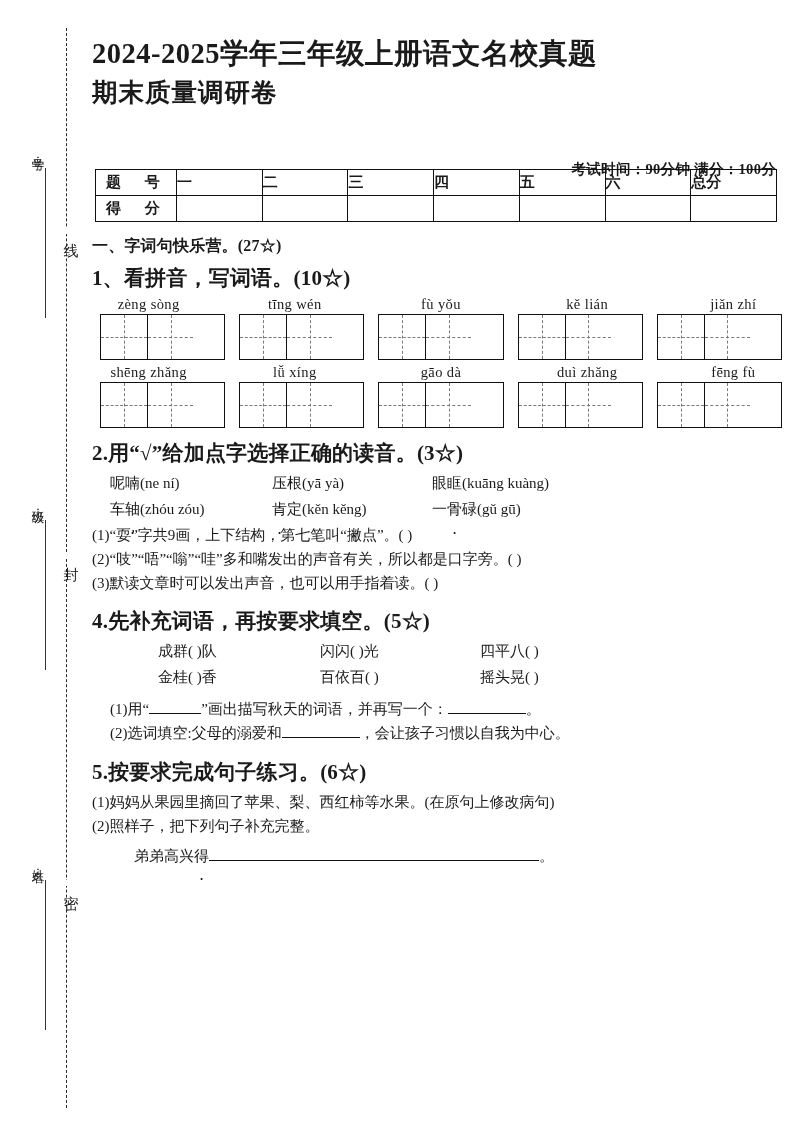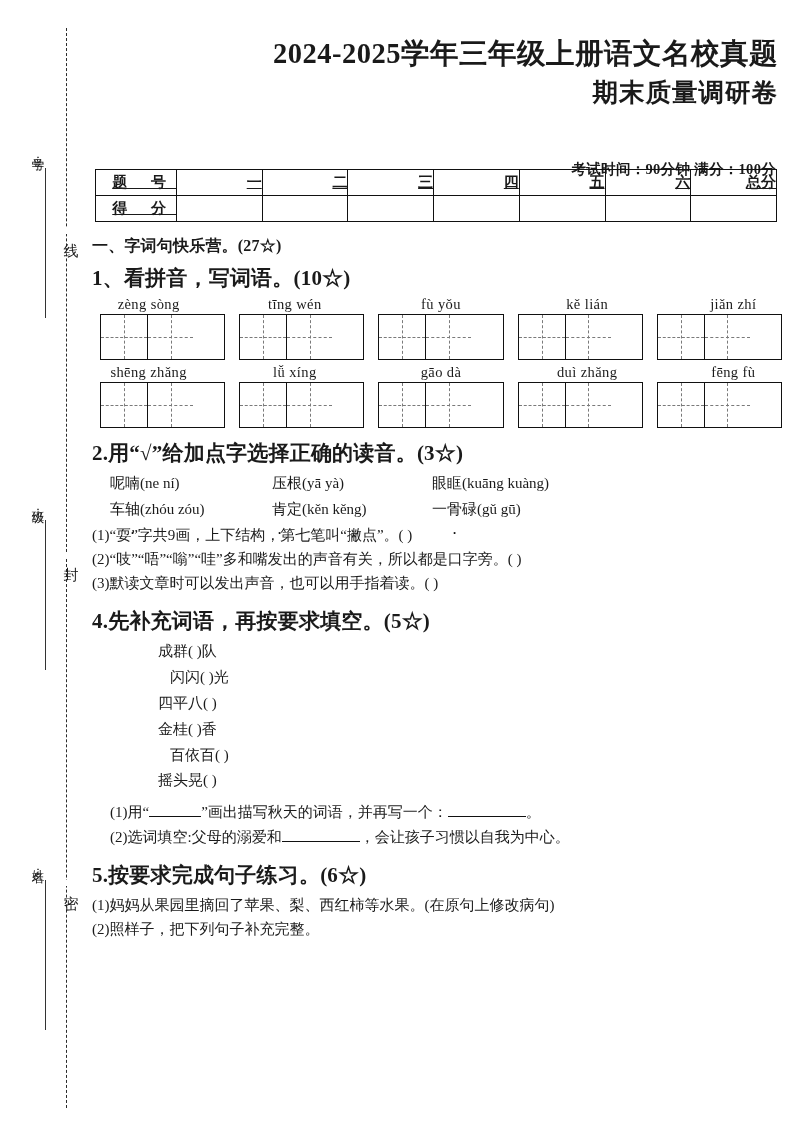--- a/index.html
+++ b/index.html
@@ -67,21 +67,21 @@
   .vf-xuehao { top: 148px; }
   .vf-banji  { top: 500px; }
   .vf-xingming { top: 860px; }
 
   
   .title-wrap {
     position: absolute;
     left: 92px;
     top: 36px;
     width: 686px;
-    text-align: right;
+    text-align: left;
   }
   .title-line1 {
     font-family: "Liberation Serif", "DejaVu Serif", serif;
     font-weight: bold;
     font-size: 28.5px;
     letter-spacing: 0.5px;
     line-height: 1.25;
     white-space: nowrap;
   }
   .title-line2 {
@@ -107,26 +107,25 @@
     position: absolute;
     left: 95px;
     top: 169px;
     width: 682px;
     border-collapse: collapse;
     table-layout: fixed;
   }
   .score-table td {
     border: 1.1px solid #111;
     height: 25px;
-    text-align: right;
+    text-align: left;
     font-size: 15px;
     font-weight: bold;
     letter-spacing: 0px;
     padding: 0;
-    text-decoration: underline;
   }
   .score-table td.rowlabel {
     width: 80px;
     letter-spacing: 10px;
     text-indent: 10px;
   }
 
   
   .content { position: absolute; left: 92px; top: 236px; width: 690px; }
 
@@ -143,21 +142,21 @@
     margin: 7px 0 4px 0;
   }
   .q-line {
     font-size: 15px;
     line-height: 1.62;
     margin: 0;
     white-space: nowrap;
   }
   .indent1 { padding-left: 18px; }
   .indent2 { padding-left: 42px; }
-  .indent3 { padding-left: 66px; flex-direction: column; }
+  .indent3 { padding-left: 66px; }
 
   
   .pinyin-row {
     display: flex;
     margin-top: 4px;
     padding-left: 8px;
     gap: 19px;
   }
   .pinyin-row .grp {
     font-family: "Liberation Serif", "DejaVu Serif", serif;
@@ -409,15 +408,16 @@
       <div class="it">摇头晃(    )</div>
     </div>
 
     <div class="q-line indent1" style="margin-top:6px"><span>(1)用“</span><span class="blank-u bl-sm"></span><span>”画出描写秋天的词语，并再写一个：</span><span class="blank-u bl-md"></span><span>。</span></div>
 
     <div class="q-line indent1"><span>(2)选词填空:父母的溺爱和</span><span class="blank-u bl-md"></span><span>，会让孩子习惯以自我为中心。</span></div>
 
     <div class="q-title" style="margin-top:12px">5.按要求完成句子练习。(6☆)</div>
     <div class="q-line">(1)妈妈从果园里摘回了苹果、梨、西红柿等水果。(在原句上修改病句)</div>
     <div class="q-line">(2)照样子，把下列句子补充完整。</div>
+    <div class="q-line indent2" style="margin-top:6px"><span>弟弟高兴</span><span class="dotted">得</span><span class="blank-u bl-lg"></span><span>。</span></div>
 
   </div>
 </div>
 
 </body></html>

